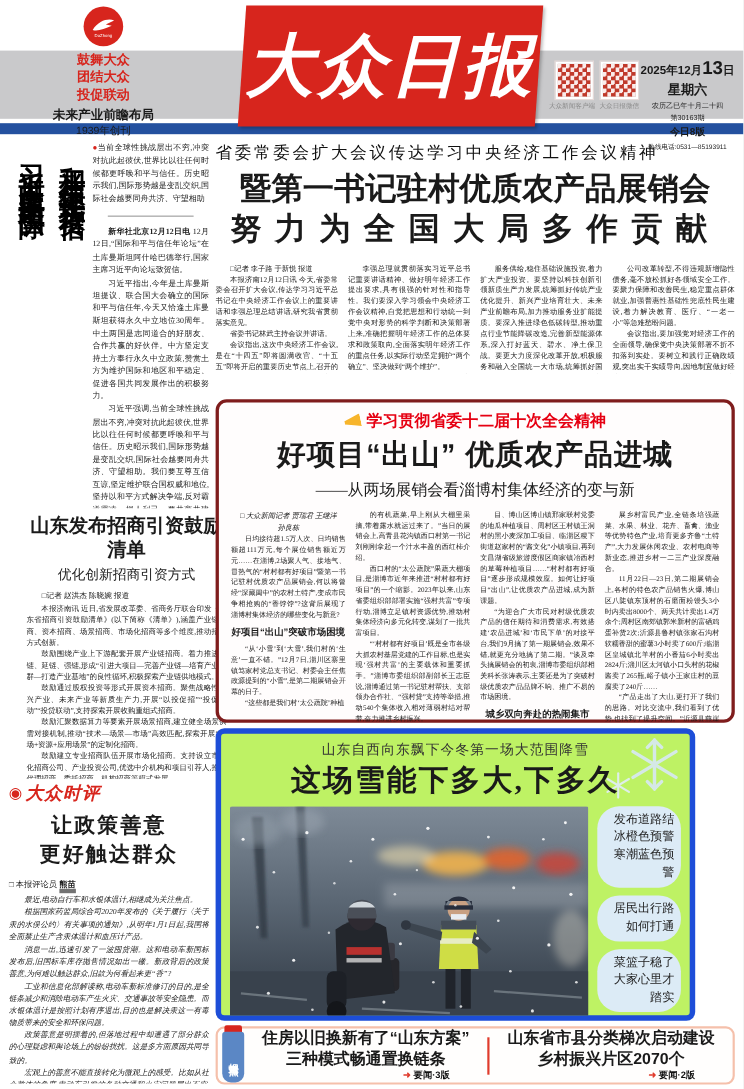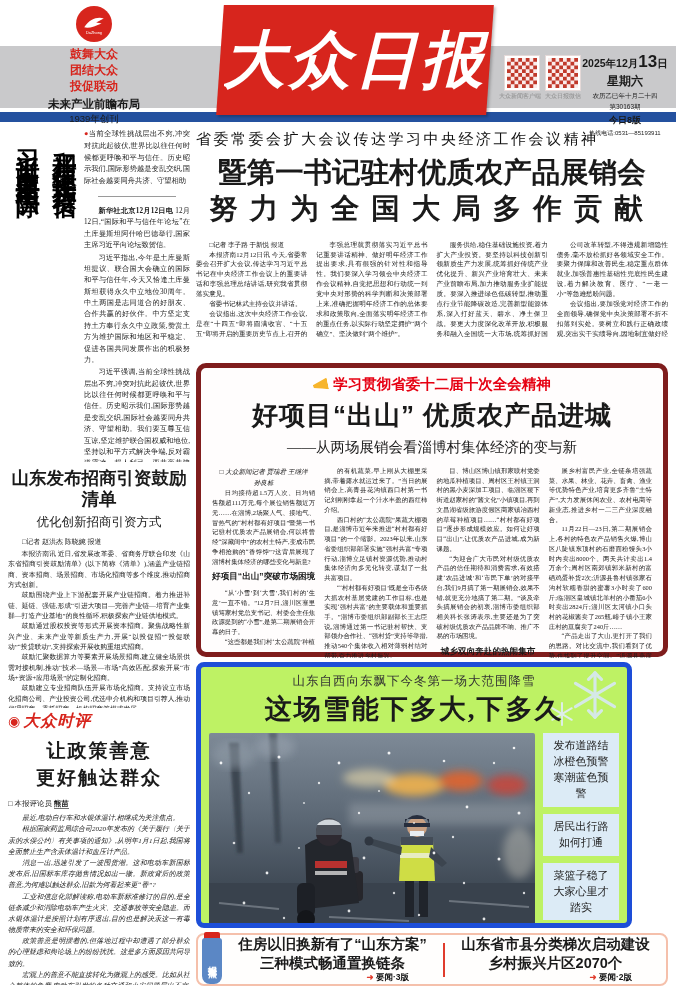--- a/index.html
+++ b/index.html
@@ -34,43 +34,43 @@
   
   .lead-vertical{position:absolute;left:10px;top:132px;display:flex;}
   .vcol{writing-mode:vertical-rl;text-orientation:upright;font-family:"Liberation Sans",sans-serif;
         font-weight:900;font-size:24px;letter-spacing:4px;line-height:1.45;color:#000;}
   .lead-right{position:absolute;left:84px;top:128px;width:106px;height:334px;overflow:hidden;}
   .highlight{font-size:7.3px;line-height:1.62;text-align:justify;color:#222;}
   .highlight .bullet{color:#d7251d;}
   .lead-divider{border:none;border-top:1px solid #9a9a9a;margin:9px 14px;}
   .bodytext p{font-size:7.2px;line-height:1.58;text-align:justify;text-indent:2em;margin:0 0 1px;}
   .bodytext .dl{font-weight:bold;}
-  .zhaoshang{position:absolute;left:8px;top:468px;width:182px;height:240px;overflow:hidden;}
+  .zhaoshang{position:absolute;left:24px;top:468px;width:182px;height:240px;overflow:hidden;}
   .zs-h{font-family:"Liberation Sans",sans-serif;font-weight:900;font-size:17.5px;text-align:center;line-height:1.2;}
   .zs-sub{font-size:12.5px;text-align:center;margin-top:4px;color:#222;}
   .zs-byline{font-size:7px;margin:6px 0 2px;text-indent:2em;}
   .zs-body p{font-size:6.8px;line-height:1.52;text-align:justify;text-indent:2em;}
   .shiping{position:absolute;left:8px;top:711px;width:182px;height:274px;overflow:hidden;}
   .sp-brand{display:flex;align-items:center;gap:3px;}
   .sp-ico{color:#d7251d;font-size:14px;line-height:1;}
   .sp-name{color:#d7251d;font-weight:900;font-style:italic;font-size:16px;letter-spacing:1px;}
   .sp-h{font-weight:900;font-size:19px;text-align:center;line-height:1.4;margin-top:6px;letter-spacing:2px;}
   .sp-byline{font-size:7.5px;margin:8px 0 4px;}
-  .sp-byline b{border-bottom:1px solid #737373;text-align:right;}
+  .sp-byline b{border-bottom:4px solid #737373;text-align:right;}
   .sp-body p{font-size:7px;line-height:1.6;text-align:justify;text-indent:2em;font-style:italic;}
   
   .economy{position:absolute;left:196px;top:130px;width:472px;}
   .eco-kicker{font-size:15px;letter-spacing:2.5px;color:#111;}
   .eco-h1{font-family:"Liberation Sans",sans-serif;font-weight:900;font-size:28.5px;text-align:center;line-height:1.3;margin-top:5px;}
   .eco-h2{font-family:"Liberation Sans",sans-serif;font-weight:900;font-size:28.5px;text-align:center;letter-spacing:12px;line-height:1.25;}
   .cols{display:flex;gap:9px;margin-top:13px;height:100px;overflow:hidden;}
   .cols>div{flex:1;}
   .cols p{font-size:6.6px;line-height:1.5;text-align:justify;text-indent:2em;}
   
-  .red-box{position:absolute;left:196px;top:363px;width:472px;height:294px;border:5px solid #7f1d1d;border-radius:10px;
+  .red-box{position:absolute;left:196px;top:363px;width:472px;height:294px;border:3px solid #7f1d1d;border-radius:10px;
            box-sizing:border-box;padding:7px 11px;background:#fffdfd;}
   .rb-kicker{display:flex;align-items:center;justify-content:center;gap:5px;
              font-family:"Liberation Sans",sans-serif;font-weight:bold;font-size:14.5px;color:#e60012;}
   .horn{display:inline-block;width:15px;height:12px;background:#f7b52c;transform:rotate(-12deg);
         clip-path:polygon(0 38%,55% 18%,100% 0,100% 100%,55% 82%,0 62%);}
   .rb-h1{font-family:"Liberation Sans",sans-serif;font-weight:900;font-size:26px;text-align:center;margin-top:4px;letter-spacing:1px;}
   .rb-sub{font-size:14.5px;text-align:center;margin-top:5px;}
   .rb-cols{display:flex;gap:9px;margin-top:9px;height:192px;overflow:hidden;}
   .rb-cols>div{flex:1;}
   .rb-cols p{font-size:6.4px;line-height:1.52;text-align:justify;text-indent:2em;}
@@ -79,21 +79,21 @@
   
   .snow-box{position:absolute;left:196px;top:662px;width:436px;height:266px;border:5px solid #1d4ed8;border-radius:8px;
             box-sizing:border-box;padding:6px 8px;overflow:hidden;background:#bef264;}
   .flake{position:absolute;z-index:0;opacity:.9;}
   .sn-kicker{position:relative;z-index:1;text-align:center;font-size:12.5px;color:#333;letter-spacing:1px;}
   .sn-h1{position:relative;z-index:1;text-align:center;font-weight:900;font-size:27px;letter-spacing:2px;margin-top:1px;}
   .sn-body{position:relative;z-index:1;display:flex;gap:8px;margin-top:6px;}
   .photo{width:326px;height:196px;border-radius:2px;overflow:hidden;flex:none;}
   .sn-side{flex:1;}
   .chips p{background:#dcebf6;padding:5px 6px;margin:0 0 7px;font-size:11px;line-height:1.45;white-space:pre-line;
-           font-family:"Liberation Sans",sans-serif;color:#222;text-indent:0;text-align:center;}
+           font-family:"Liberation Sans",sans-serif;color:#222;text-indent:0;text-align:right;border-radius:20px;}
   .more{text-align:right;font-size:10px;font-weight:bold;font-family:"Liberation Sans",sans-serif;color:#111;}
   .more .arr{color:#e03c2d;font-weight:900;}
   .qr-row{display:flex;justify-content:center;align-items:center;gap:5px;margin:9px 0 7px;flex-direction:column;}
   .qr-sm{width:26px;height:26px;background:repeating-conic-gradient(#b8372e 0% 25%,#fbeceb 0% 50%) 0 0/6.5px 6.5px;}
   .qr-note{font-size:7px;color:#555;line-height:1.7;font-style:italic;}
   
   .briefs{position:absolute;left:196px;top:933px;width:472px;height:53px;border:2px solid #f5c0ab;border-radius:8px;
           box-sizing:border-box;display:flex;align-items:center;background:#fffefd;padding-left:24px;}
   .tab{position:absolute;left:4px;top:3px;width:20px;height:46px;background:#5b87c5;border-radius:3px 3px 8px 8px;
        color:#fff;writing-mode:vertical-rl;text-orientation:upright;font-size:9px;font-weight:bold;letter-spacing:1px;

